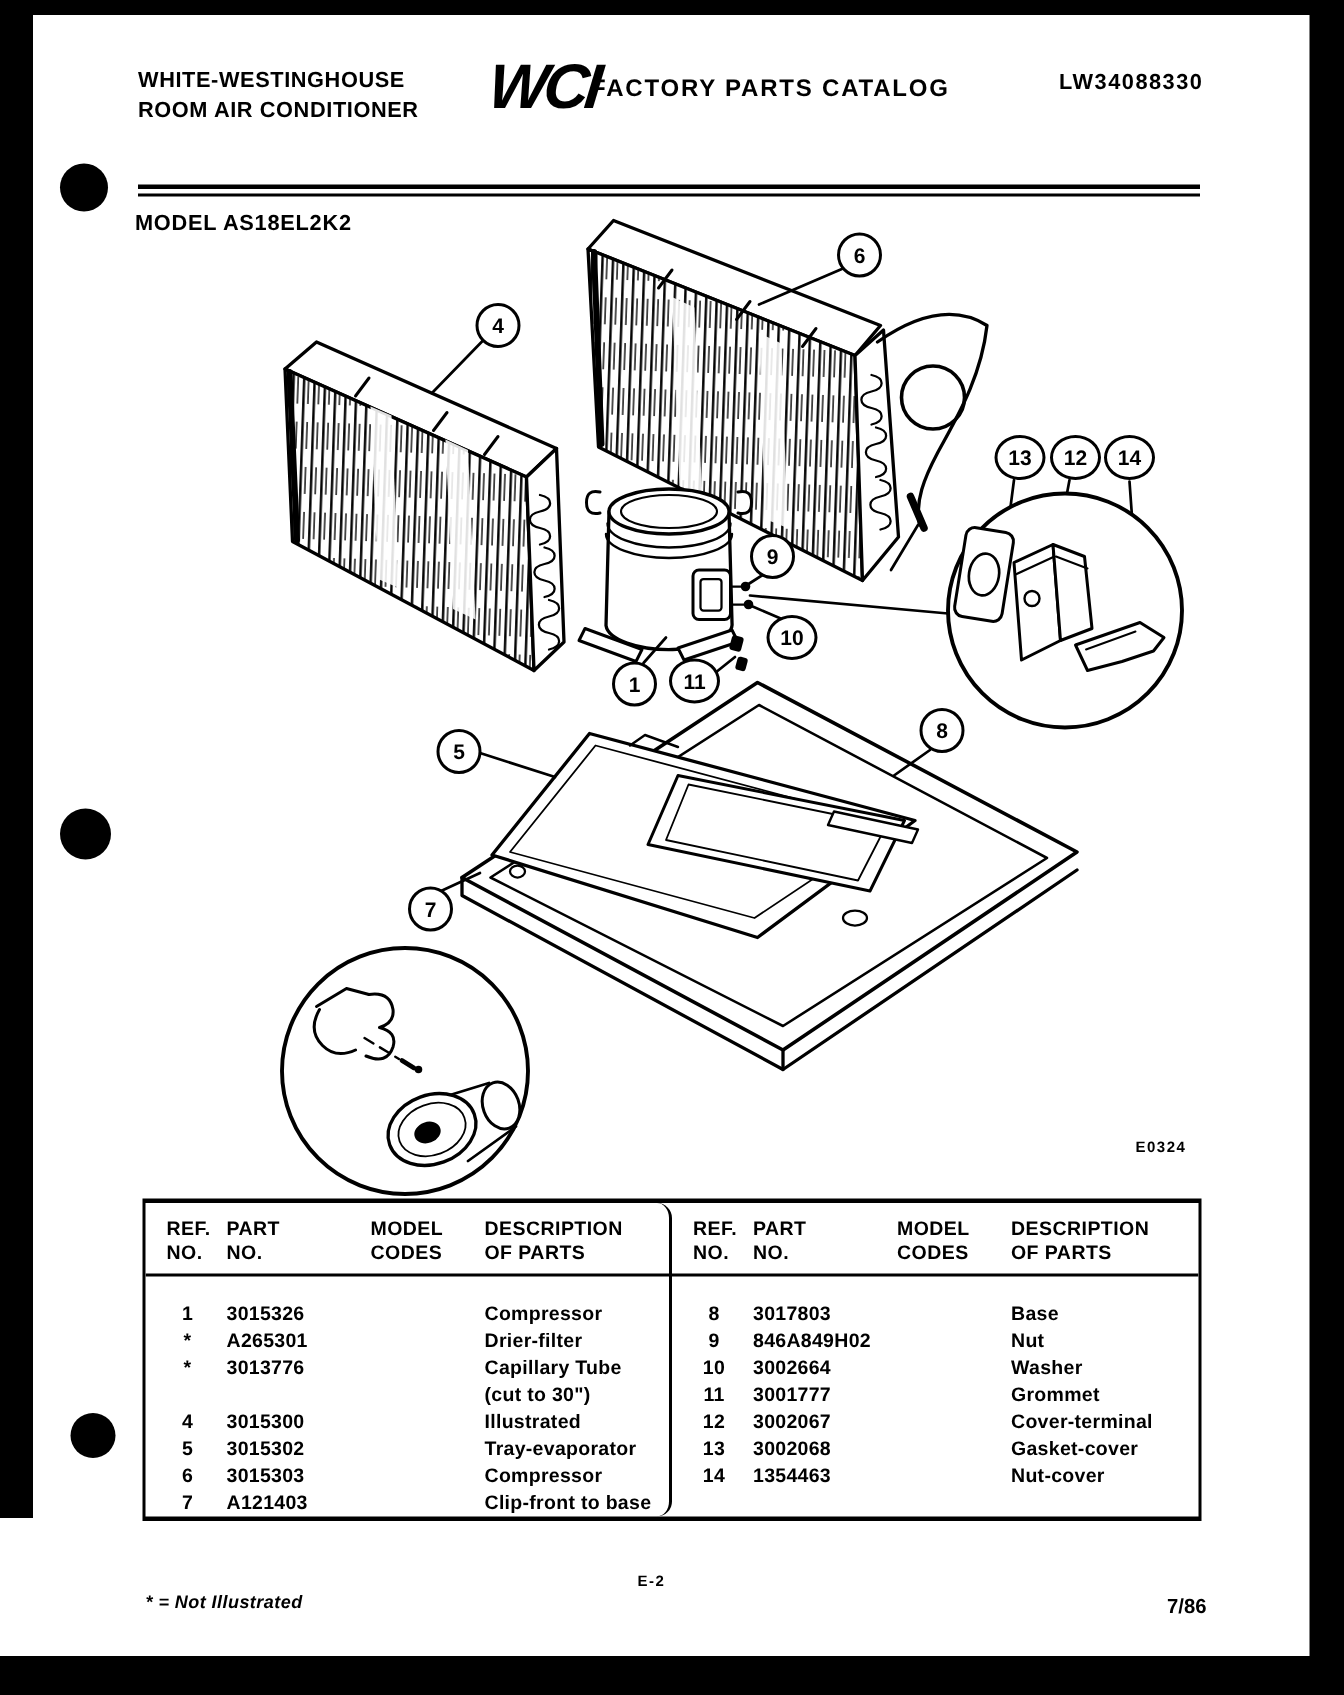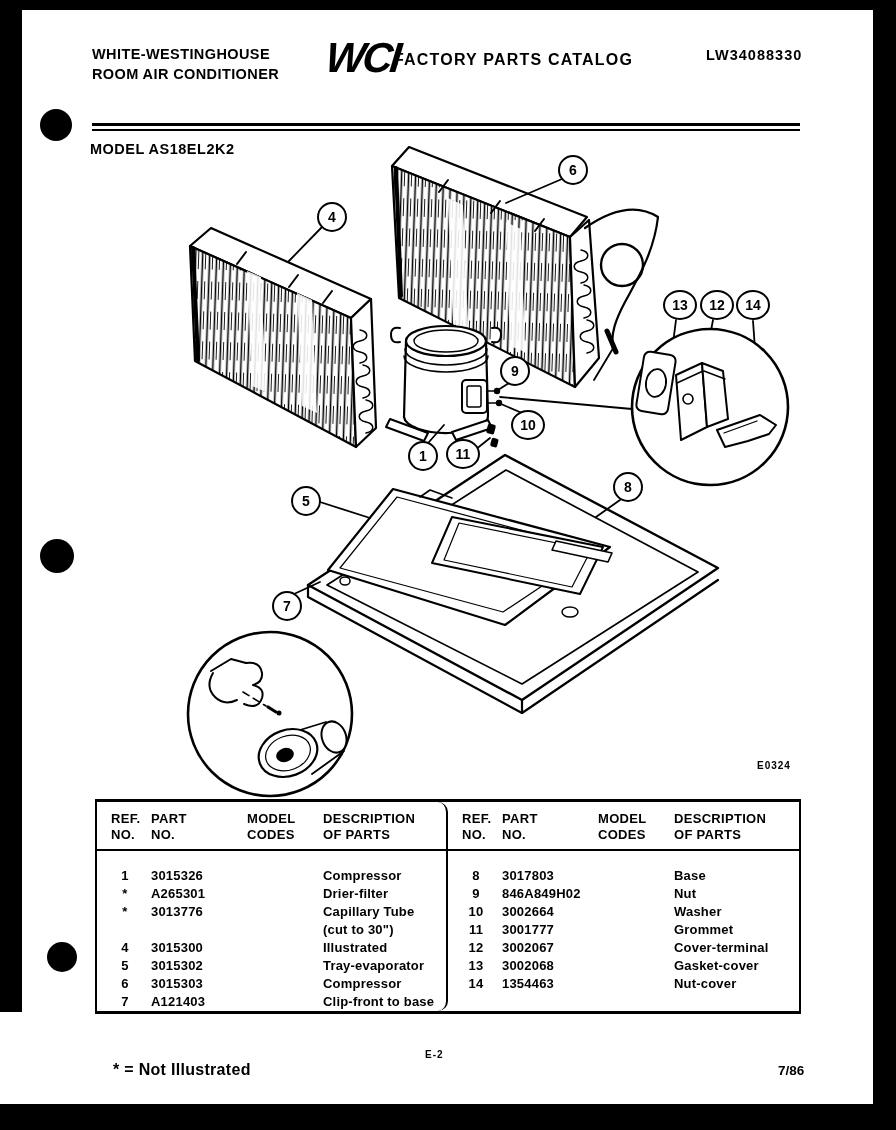--- a/index.html
+++ b/index.html
@@ -27,21 +27,21 @@
       background:#fff;z-index:4;overflow:hidden;}
   .half{width:50%;box-sizing:border-box;position:relative;border-radius:10px;}
   .half.l{border-right:2px solid #000;}
   .thead{display:grid;grid-template-columns:40px 96px 76px auto;
       padding:9px 0 6px 14px;border-bottom:2px solid #000;
       font-weight:bold;font-size:13px;line-height:16px;letter-spacing:.3px;}
   .tbody{padding:16px 0 0 14px;font-weight:bold;font-size:13px;line-height:18px;letter-spacing:.2px;}
   .trow{display:grid;grid-template-columns:40px 96px 76px auto;}
   .trow .ref{text-align:center;padding-right:12px;}
   .trow .desc{padding-right:6px;}
-  .foot-note{left:113px;top:1061px;font-size:16px;font-weight:bold;letter-spacing:.3px;z-index:4;}
+  .foot-note{left:97px;top:1061px;font-size:12px;font-weight:bold;letter-spacing:.3px;z-index:4;font-style:italic;}
   .foot-page{left:425px;top:1049px;font-size:10px;font-weight:bold;letter-spacing:1px;z-index:4;}
   .foot-date{left:778px;top:1063px;font-size:13.5px;font-weight:bold;z-index:4;}
 </style>
 </head>
 <body>
 
 <div class="scan">
 
   <div class="edge" style="left:0;top:0;width:896px;height:10px;"></div>
   <div class="edge" style="left:873px;top:0;width:23px;height:1130px;"></div>

